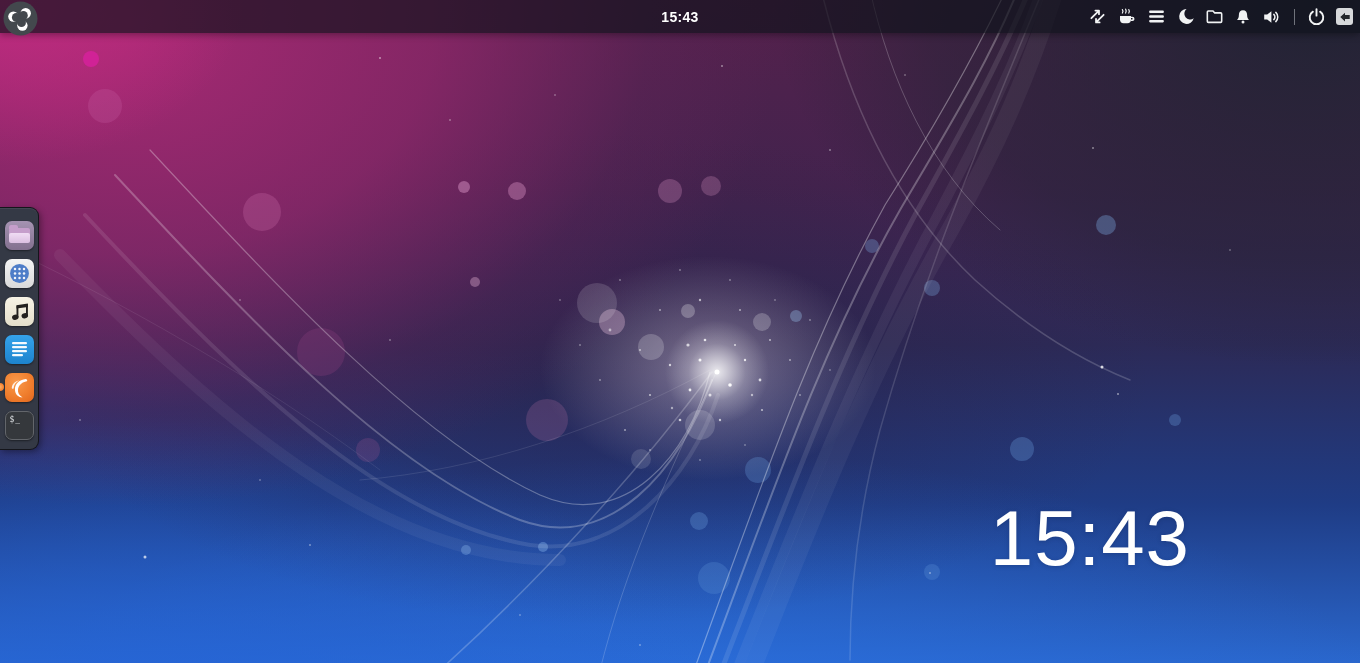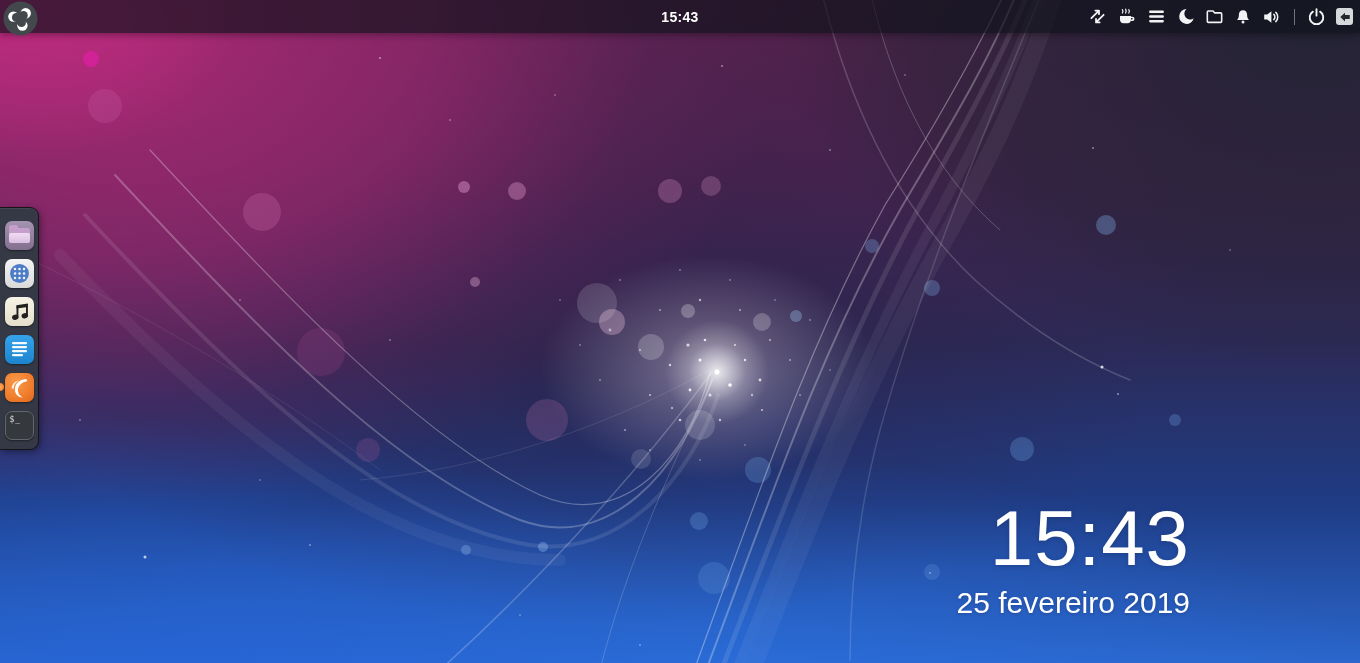--- a/index.html
+++ b/index.html
@@ -320,16 +320,15 @@
         </svg>
     </div>
     <div class="tile tile-terminal">
       <span class="term-prompt">$_</span>
     </div>
   </div>
   <div class="ff-indicator"></div>
 
   <div class="desktop-clock">
     <div class="dc-time">15:43</div>
-    <div class="dc-date">25 fevereiro 2019</div>
   </div>
 
 </div>
 
 </body></html>

